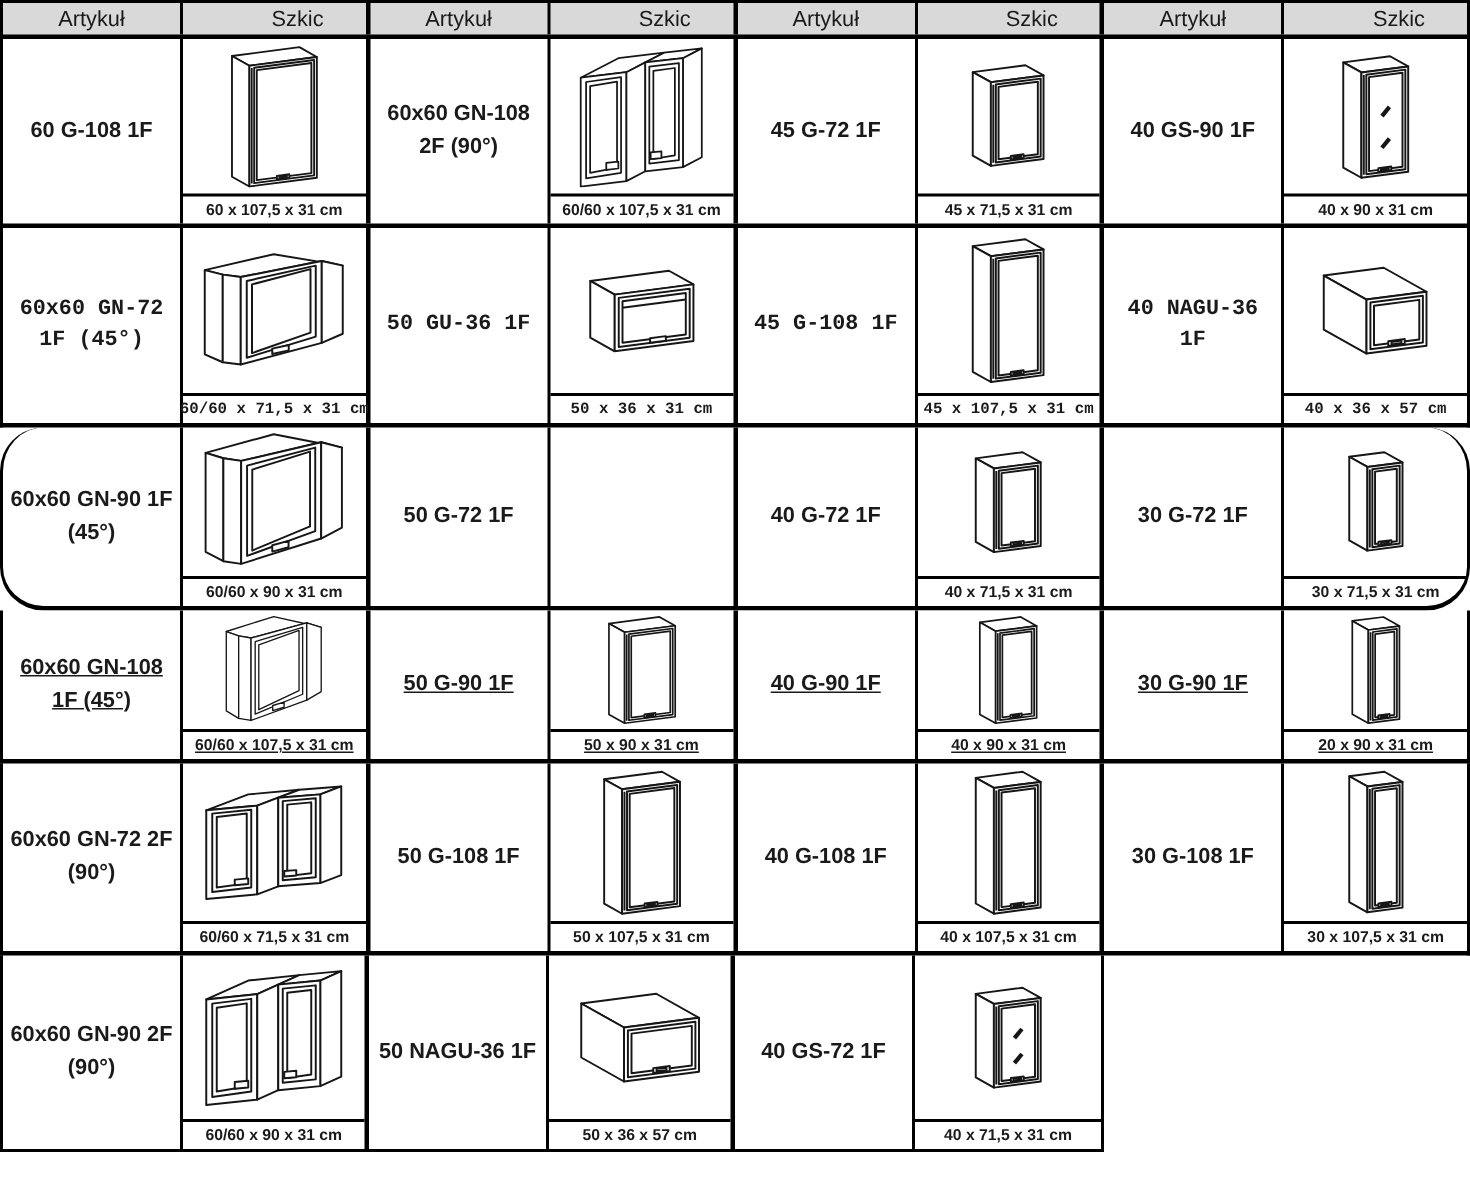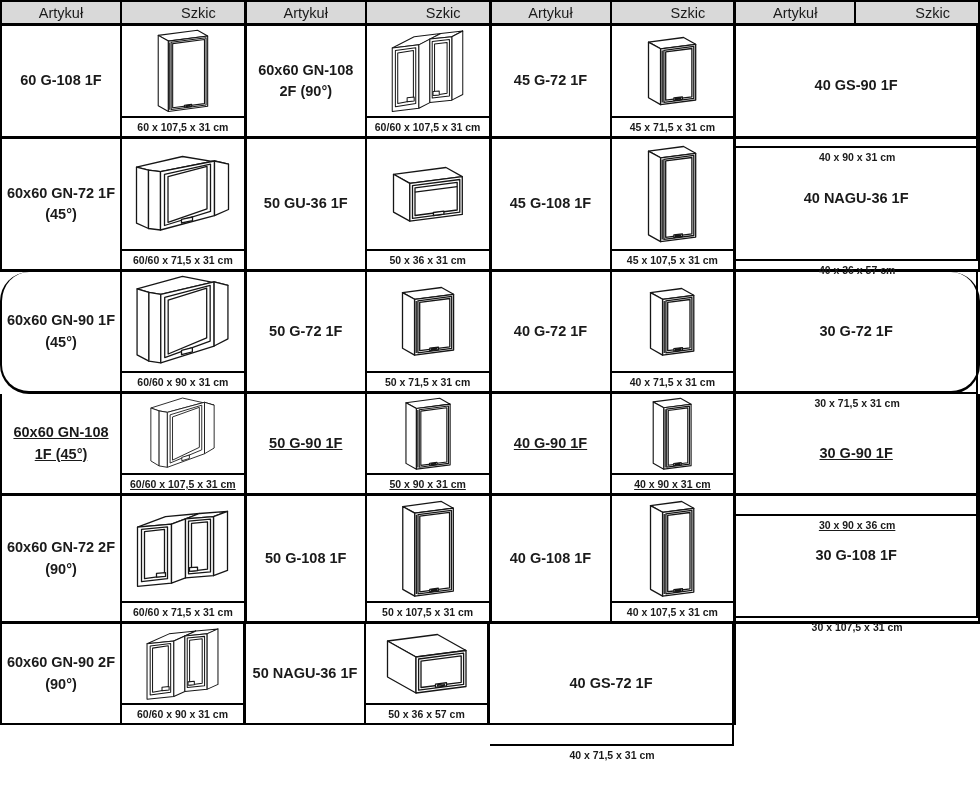--- a/index.html
+++ b/index.html
@@ -26,21 +26,21 @@
     font-size:14.5px;font-weight:400;color:var(--text);}
   .hcell.art{flex:0 0 120px;border-right:2px solid var(--border);}
   .hcell.sk{flex:1 1 0;min-width:0;}
   .row{
     display:flex;
     border-left:2px solid var(--border);
     border-right:2px solid var(--border);
     border-bottom:3px solid var(--border);
   }
   .row .pair{flex:1 1 0;display:flex;border-right:3px solid var(--border);min-width:0;}
-  .row .pair:last-child{border-right:0;flex-direction:column;}
+  .row .pair:last-child{border-right:0;}
   .row.last{width:max-content;border-bottom-width:2px;}
   .row.last .pair{flex:0 0 244px;}
   .row.last .pair:last-child{border-right:0;}
   .art-cell{
     flex:0 0 120px;border-right:2px solid var(--border);
     display:flex;align-items:center;justify-content:center;
     text-align:center;font-weight:700;font-size:14.5px;
     line-height:1.45;padding:2px 3px;
   }
   .sk-cell{flex:1 1 0;display:flex;flex-direction:column;min-width:0;}
@@ -67,21 +67,21 @@
       </div>
       <div class="hpair">
         <div class="hcell art">Artykuł</div>
         <div class="hcell sk">Szkic</div>
       </div>
       <div class="hpair">
         <div class="hcell art">Artykuł</div>
         <div class="hcell sk">Szkic</div>
       </div>
     </div>
-    <div class="row" style="height: 113px;">
+    <div class="row" style="height: 126px;">
       <div class="pair">
         <div class="art-cell">
           <span class="art-text">60 G-108 1F</span>
         </div>
         <div class="sk-cell">
           <div class="sketch-area">
             <svg xmlns="http://www.w3.org/2000/svg" width="61.9" height="99.7" viewBox="-1.5 -1.5 61.9 99.7">
               <g fill="#ffffff" stroke="#161616" stroke-width="1.3" stroke-linejoin="round">
                 <polygon points="0.0,6.1 46.8,0.0 58.9,6.8 12.1,12.9"></polygon>
                 <polygon points="0.0,6.1 12.1,12.9 12.1,96.7 0.0,89.9"></polygon>
@@ -163,21 +163,21 @@
                 <polygon points="25.1,76.3 30.3,75.6 30.3,74.4 25.1,75.0"></polygon>
                 <line x1="25.8" y1="39.9" x2="30.8" y2="33.8" stroke-width="2.8"></line>
                 <line x1="25.8" y1="61.0" x2="30.8" y2="54.9" stroke-width="2.8"></line>
               </g>
             </svg>
           </div>
           <div class="dim-strip">40 x 90 x 31 cm</div>
         </div>
       </div>
     </div>
-    <div class="row" style="height: 133px;">
+    <div class="row" style="height: 133px; font-family: Liberation Mono, monospace;">
       <div class="pair">
         <div class="art-cell">
           <span class="art-text">60x60 GN-72 1F (45°)</span>
         </div>
         <div class="sk-cell">
           <div class="sketch-area">
             <svg xmlns="http://www.w3.org/2000/svg" width="95.0" height="78.8" viewBox="-1.5 -1.5 95.0 78.8">
               <g fill="#ffffff" stroke="#161616" stroke-width="1.3" stroke-linejoin="round">
                 <polygon points="0.0,10.6 12.0,13.6 24.0,15.2 78.0,4.5 92.0,7.6 46.0,0.0"></polygon>
                 <polygon points="0.0,10.6 12.0,13.6 12.0,72.0 0.0,66.7"></polygon>
@@ -278,37 +278,20 @@
               </g>
             </svg>
           </div>
           <div class="dim-strip">60/60 x 90 x 31 cm</div>
         </div>
       </div>
       <div class="pair">
         <div class="art-cell">
           <span class="art-text">50 G-72 1F</span>
         </div>
-        <div class="sk-cell">
-          <div class="sketch-area">
-            <svg xmlns="http://www.w3.org/2000/svg" width="54.1" height="70.6" viewBox="-1.5 -1.5 54.1 70.6">
-              <g fill="#ffffff" stroke="#161616" stroke-width="1.3" stroke-linejoin="round">
-                <polygon points="0.0,5.1 39.0,0.0 51.1,6.8 12.1,11.8"></polygon>
-                <polygon points="0.0,5.1 12.1,11.8 12.1,67.6 0.0,60.8"></polygon>
-                <polygon points="12.1,11.8 51.1,6.8 51.1,62.5 12.1,67.6"></polygon>
-                <polygon points="15.4,65.3 49.2,60.9 49.2,8.9 15.4,13.3"></polygon>
-                <polygon points="17.2,63.2 47.3,59.3 47.3,11.0 17.2,14.9"></polygon>
-                <line x1="13.7" y1="65.5" x2="13.7" y2="13.5"></line>
-                <polygon points="27.3,63.2 35.9,62.1 35.9,59.6 27.3,60.7"></polygon>
-                <polygon points="29.0,62.4 34.2,61.7 34.2,60.5 29.0,61.1"></polygon>
-              </g>
-            </svg>
-          </div>
-          <div class="dim-strip">50 x 71,5 x 31 cm</div>
-        </div>
       </div>
       <div class="pair">
         <div class="art-cell">
           <span class="art-text">40 G-72 1F</span>
         </div>
         <div class="sk-cell">
           <div class="sketch-area">
             <svg xmlns="http://www.w3.org/2000/svg" width="46.3" height="69.6" viewBox="-1.5 -1.5 46.3 69.6">
               <g fill="#ffffff" stroke="#161616" stroke-width="1.3" stroke-linejoin="round">
                 <polygon points="0.0,4.1 31.2,0.0 43.3,6.8 12.1,10.8"></polygon>
@@ -427,21 +410,21 @@
                 <polygon points="0.0,3.0 12.1,9.8 12.1,80.0 0.0,73.2"></polygon>
                 <polygon points="12.1,9.8 35.5,6.8 35.5,77.0 12.1,80.0"></polygon>
                 <polygon points="15.4,77.7 33.6,75.3 33.6,8.9 15.4,11.3"></polygon>
                 <polygon points="17.2,75.6 31.7,73.7 31.7,11.0 17.2,12.9"></polygon>
                 <line x1="13.7" y1="77.9" x2="13.7" y2="11.5"></line>
                 <polygon points="19.5,76.6 28.1,75.5 28.1,73.0 19.5,74.1"></polygon>
                 <polygon points="21.2,75.8 26.4,75.1 26.4,73.9 21.2,74.5"></polygon>
               </g>
             </svg>
           </div>
-          <div class="dim-strip">30 x 90 x 36 cm</div>
+          <div class="dim-strip">20 x 90 x 31 cm</div>
         </div>
       </div>
     </div>
     <div class="row" style="height: 128px;">
       <div class="pair">
         <div class="art-cell">
           <span class="art-text">60x60 GN-72 2F (90°)</span>
         </div>
         <div class="sk-cell">
           <div class="sketch-area">
@@ -525,21 +508,21 @@
                 <line x1="13.7" y1="91.6" x2="13.7" y2="11.5"></line>
                 <polygon points="19.5,90.3 28.1,89.2 28.1,86.7 19.5,87.8"></polygon>
                 <polygon points="21.2,89.4 26.4,88.8 26.4,87.5 21.2,88.2"></polygon>
               </g>
             </svg>
           </div>
           <div class="dim-strip">30 x 107,5 x 31 cm</div>
         </div>
       </div>
     </div>
-    <div class="row last" style="height: 101px;">
+    <div class="row last" style="height: 131px;">
       <div class="pair">
         <div class="art-cell">
           <span class="art-text">60x60 GN-90 2F (90°)</span>
         </div>
         <div class="sk-cell">
           <div class="sketch-area">
             <svg xmlns="http://www.w3.org/2000/svg" width="93.0" height="93.2" viewBox="-1.5 -1.5 93.0 93.2">
               <g fill="#ffffff" stroke="#161616" stroke-width="1.3" stroke-linejoin="round">
                 <polygon points="0.0,19.8 28.0,7.2 62.0,3.6 34.0,16.2"></polygon>
                 <polygon points="0.0,19.8 34.0,16.2 34.0,86.6 0.0,90.2"></polygon>

